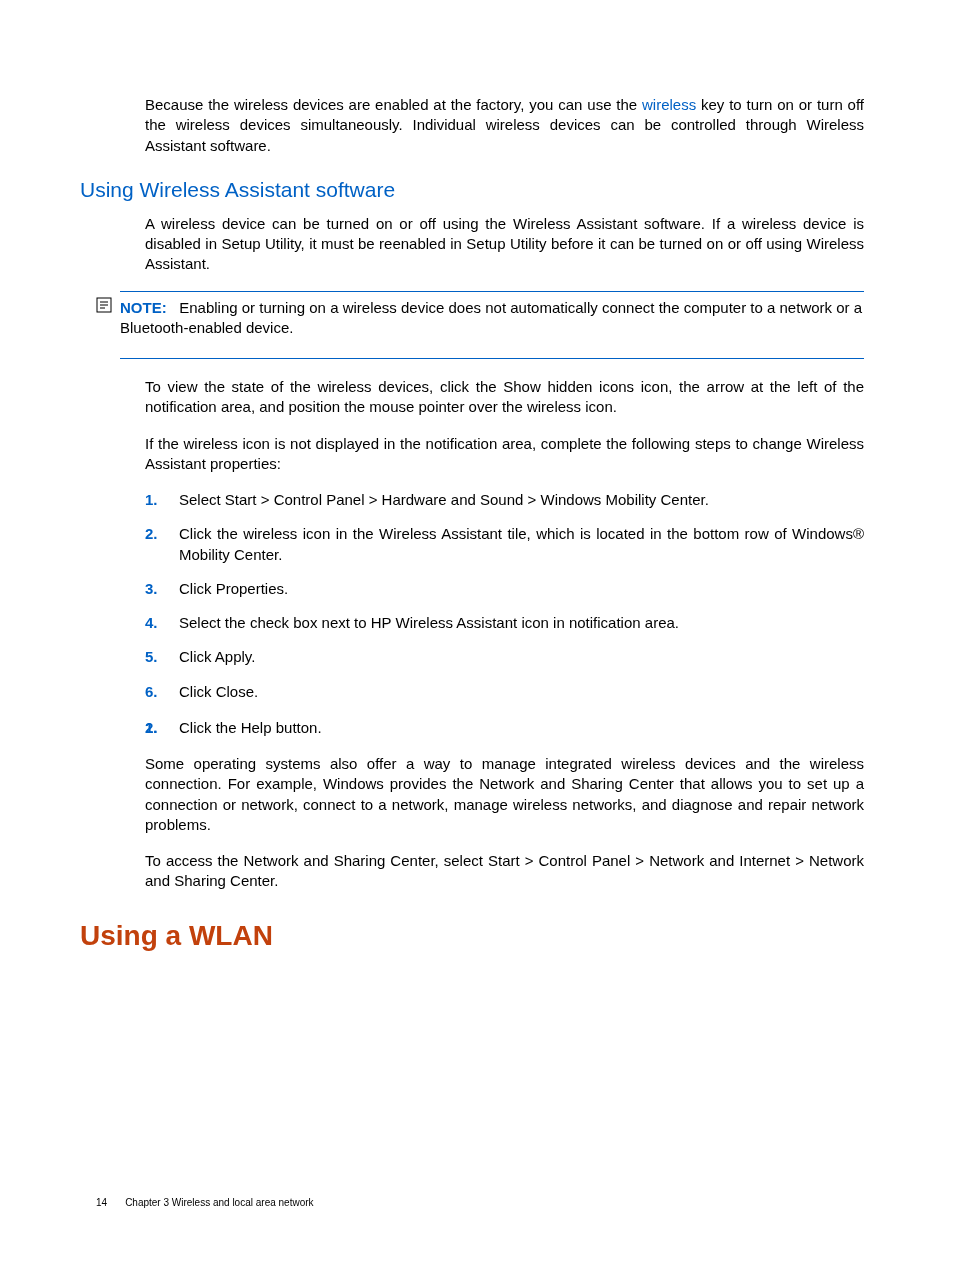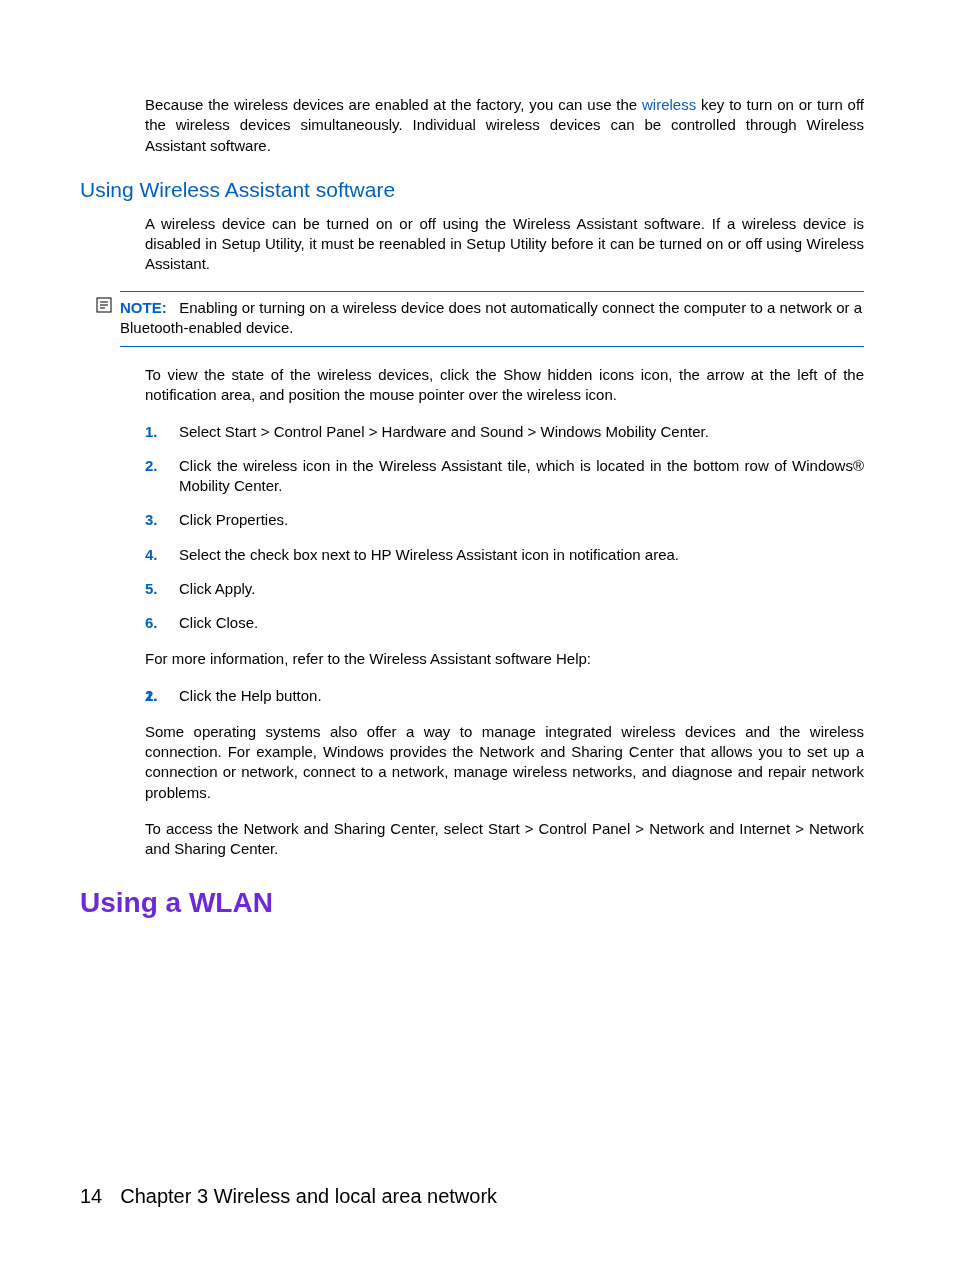--- a/index.html
+++ b/index.html
@@ -1,30 +1,30 @@
 <!DOCTYPE html>
 <html><head>
 <meta charset="utf-8">
 <style>
   * { box-sizing: border-box; margin: 0; padding: 0; }
   html, body { width: 954px; background: #fff; font-family: Arial, Helvetica, sans-serif; color: #000; }
   .page { width: 954px; min-height: 1270px; padding: 95px 90px 60px 80px; position: relative; }
   .indent { margin-left: 65px; }
   p { font-size: 15px; line-height: 1.35; margin-bottom: 16px; text-align: justify; }
   .h2 { color: #0061c5; font-size: 21px; font-weight: normal; margin-top: 22px; margin-bottom: 12px; }
-  .h1 { color: #6d28d9; font-size: 28px; font-weight: bold; margin-top: 28px; margin-bottom: 14px; }
+  .h1 { color: #c2410c; font-size: 28px; font-weight: bold; margin-top: 28px; margin-bottom: 14px; }
   .link { color: #0061c5; }
-  .note-box { border-top: 1.3px solid #0061c5; border-bottom: 1.3px solid #0061c5; padding: 6px 0 8px 0; margin-left: 40px; margin-bottom: 18px; position: relative; }
+  .note-box { border-top: 1.3px solid #0061c5; border-bottom: 1.3px solid #0061c5; padding: 6px 0 20px 0; margin-left: 40px; margin-bottom: 18px; position: relative; }
   .note-icon { position: absolute; left: -24px; top: 5px; font-size: 15px; color: #000; }
   .note-label { color: #0061c5; font-weight: bold; }
   .note-text { font-size: 15px; line-height: 1.35; }
   ol.steps { list-style: none; margin-left: 65px; margin-bottom: 16px; }
   ol.steps li { font-size: 15px; line-height: 1.35; padding-left: 34px; position: relative; margin-bottom: 14px; text-align: justify; }
   ol.steps .num { position: absolute; left: 0; top: 0; color: #0061c5; font-weight: bold; }
-  .footer { position: absolute; bottom: 62px; left: 80px; font-size: 20px; }
+  .footer { position: absolute; bottom: 62px; left: 96px; font-size: 10px; }
   .footer .pn { margin-right: 18px; }
   b { font-weight: normal; }
 </style>
 </head>
 <body>
 
 <div class="page">
 
   <p class="indent">
     <span>Because the wireless devices are enabled at the factory, you can use the </span><span class="link">wireless</span><span> key to turn on or turn off the wireless devices simultaneously. Individual wireless devices can be controlled through Wireless Assistant software.</span>
@@ -45,31 +45,31 @@
     </span>
     <span class="note-text">
       <span class="note-label">NOTE:</span>&nbsp;&nbsp;&nbsp;<span>Enabling or turning on a wireless device does not automatically connect the computer to a network or a Bluetooth-enabled device.</span>
     </span>
   </div>
 
   <p class="indent">
     <span>To view the state of the wireless devices, click the </span><b>Show hidden icons</b><span> icon, the arrow at the left of the notification area, and position the mouse pointer over the wireless icon.</span>
   </p>
 
+  <p class="indent">If the wireless icon is not displayed in the notification area, complete the following steps to change Wireless Assistant properties:</p>
 
   <ol class="steps" id="steps1">
       <li><span class="num">1.</span><span>Select </span><b>Start &gt; Control Panel &gt; Hardware and Sound &gt; Windows Mobility Center</b><span>.</span></li>
       <li><span class="num">2.</span><span>Click the wireless icon in the Wireless Assistant tile, which is located in the bottom row of Windows® Mobility Center.</span></li>
       <li><span class="num">3.</span><span>Click </span><b>Properties</b><span>.</span></li>
       <li><span class="num">4.</span><span>Select the check box next to </span><b>HP Wireless Assistant icon in notification area</b><span>.</span></li>
       <li><span class="num">5.</span><span>Click </span><b>Apply</b><span>.</span></li>
       <li><span class="num">6.</span><span>Click </span><b>Close</b><span>.</span></li>
     </ol>
 
-  <p class="indent">For more information, refer to the Wireless Assistant software Help:</p>
 
   <ol class="steps" id="steps2">
       <li><span class="num">1.</span></li>
       <li><span class="num">2.</span><span>Click the </span><b>Help</b><span> button.</span></li>
     </ol>
 
 
   <p class="indent">Some operating systems also offer a way to manage integrated wireless devices and the wireless connection. For example, Windows provides the Network and Sharing Center that allows you to set up a connection or network, connect to a network, manage wireless networks, and diagnose and repair network problems.</p>
 
   <p class="indent">

